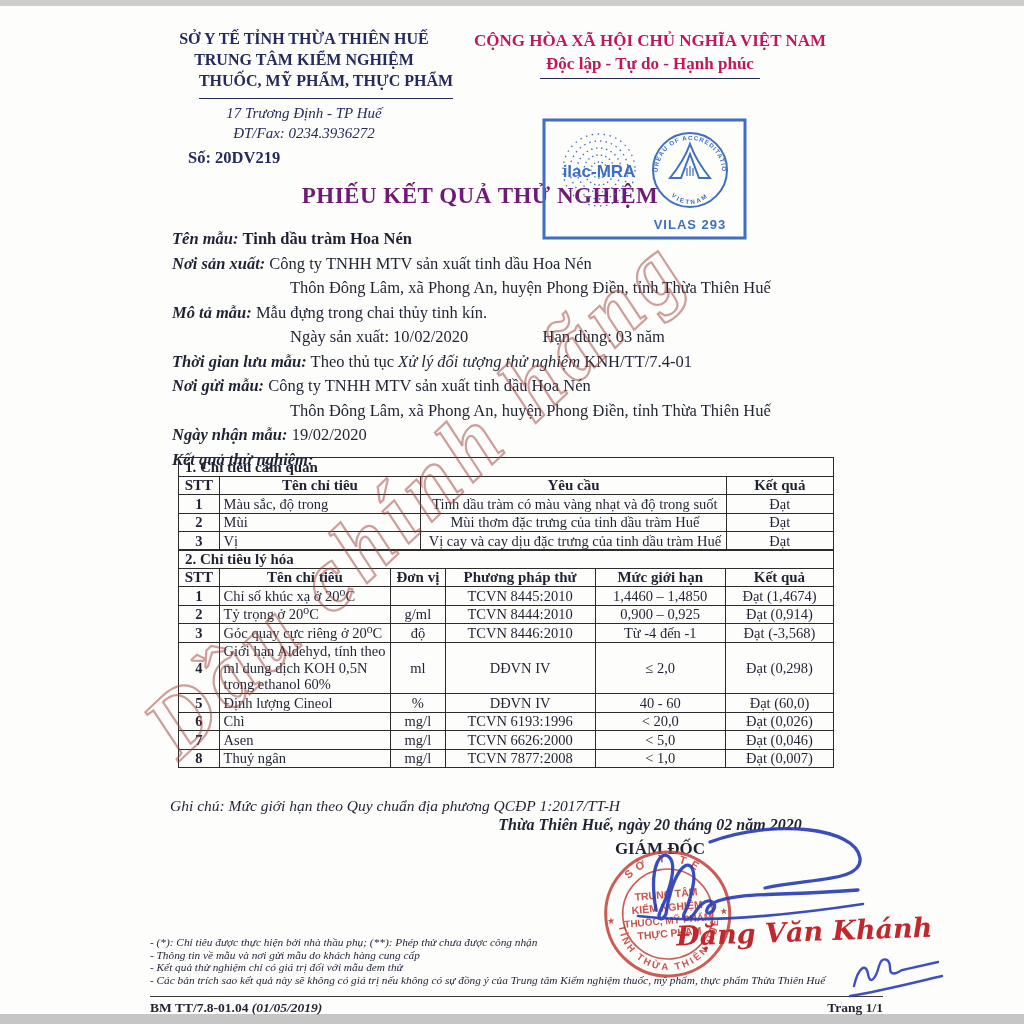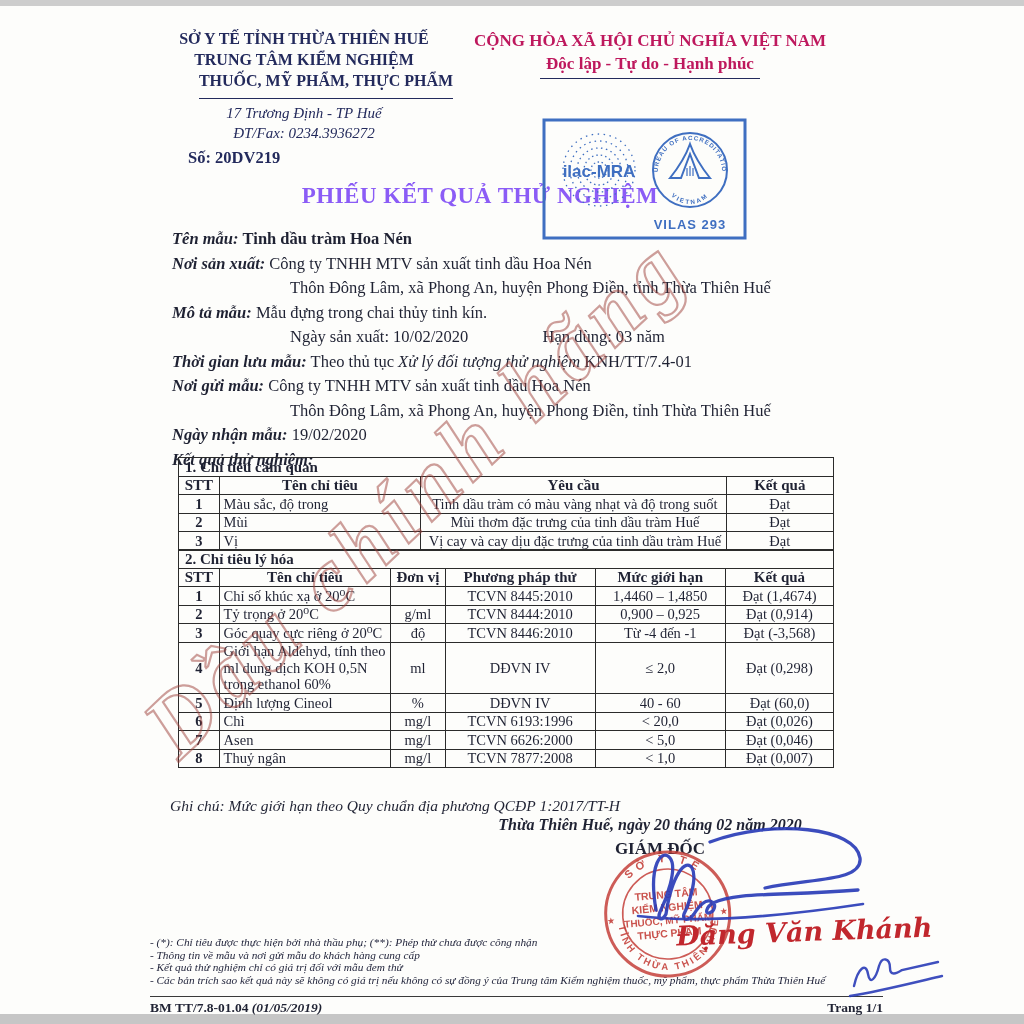--- a/index.html
+++ b/index.html
@@ -17,21 +17,21 @@
     color:#232a5c;font-weight:bold;font-size:16px;line-height:21px;}
   .issuer .u3{display:inline-block;border-bottom:1.6px solid #232a5c;padding-bottom:7px;margin-left:44px;}
   .issuer .addr{font-weight:normal;font-style:italic;font-size:15px;line-height:20px;margin-top:4px;}
   .doc-no{position:absolute;left:168px;top:148px;font-size:16.5px;font-weight:bold;color:#232a5c;margin-left:20px;}
   .national{position:absolute;left:445px;top:30px;width:410px;text-align:center;color:#be185d;}
   .national .n1{font-weight:bold;font-size:17px;line-height:22px;}
   .national .n2{font-weight:bold;font-size:17px;line-height:24px;display:inline-block;
     border-bottom:1.6px solid #232a5c;padding:0 6px 2px 6px;}
 
   .doc-title{position:absolute;left:150px;top:183px;width:660px;text-align:center;
-    font-size:23px;font-weight:bold;color:#8b5cf6;letter-spacing:.5px;z-index:1;}
+    font-size:23px;font-weight:bold;color:#701a75;letter-spacing:.5px;z-index:1;}
 
   
   .acc-stamp{position:absolute;left:542px;top:118px;z-index:6;}
 
   
   .info{position:absolute;left:172px;top:227px;width:700px;font-size:16.5px;line-height:24.5px;z-index:1;}
   .info .lbl{font-weight:bold;font-style:italic;}
   .info .b{font-weight:bold;}
   .info .it{font-style:italic;text-align:center;}
   .info .ind{padding-left:118px;}

